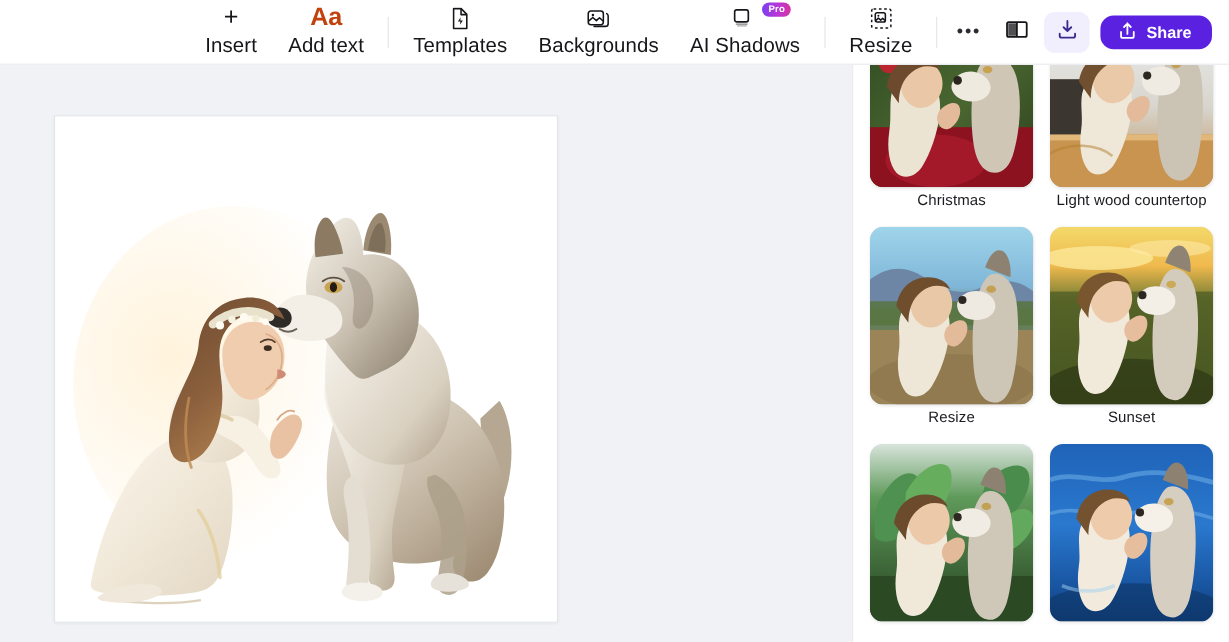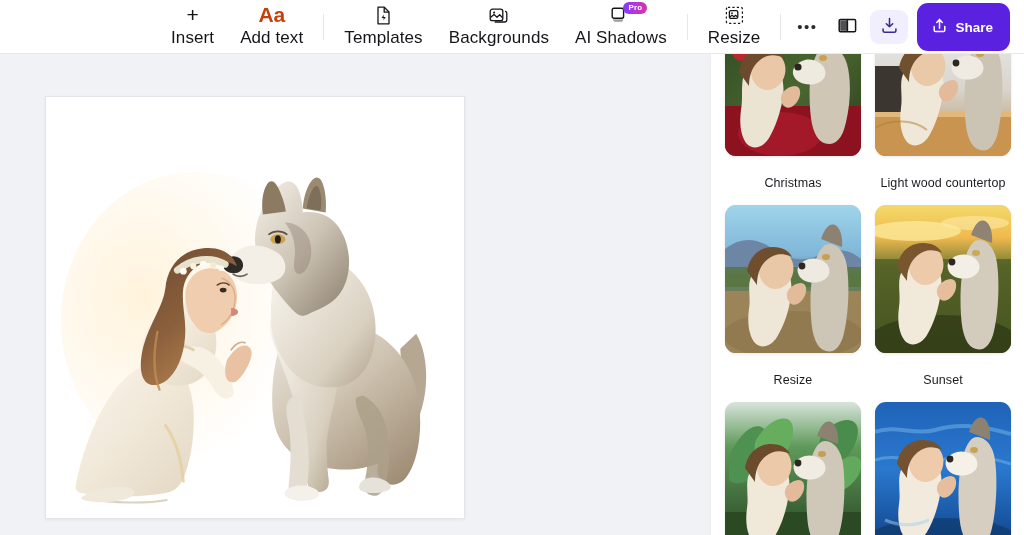--- a/index.html
+++ b/index.html
@@ -35,21 +35,21 @@
   }
   .tool .ic { height: 19px; display: flex; align-items: center; justify-content: center; position: relative; }
   .tool .lbl { font-size: 17px; letter-spacing: .1px; color: #16161a; white-space: nowrap; }
   .tb-divider { width: 1px; height: 26px; background: #e6e7eb; margin: 0 7px; }
 
   .plus-ic { font-size: 21px; line-height: 18px; font-weight: 400; color: #16161a; }
   .aa-ic { font-size: 21px; font-weight: 700; letter-spacing: -.2px; color: #c2410c; }
 
   .pro-badge {
     position: absolute;
-    left: 12px; top: -4px;
+    left: 24px; top: -4px;
     background: linear-gradient(95deg, #7b3ff2 0%, #b836d8 55%, #d9339f 100%);
     color: #fff;
     font-size: 8px;
     font-weight: 700;
     padding: 2px 5px 2.5px 5px;
     border-radius: 7px;
     letter-spacing: .2px;
     line-height: 1;
   }
 
@@ -66,21 +66,21 @@
     cursor: pointer;
     background: transparent;
   }
   .icon-btn.tinted { background: #f1eefe; width: 38px; height: 34px; }
   .dots { letter-spacing: 1.5px; font-size: 15px; color: #2b2b30; line-height: 8px; }
   .share-btn {
     display: flex; align-items: center; gap: 7px;
     background: #5b21e0;
     color: #fff;
     border-radius: 11px;
-    height: 48px;
+    height: 28px;
     padding: 0 17px 0 14px;
     font-size: 13.5px;
     font-weight: 700;
     cursor: pointer;
     margin-left: 3px;
   }
 
   
   .body-row { flex: 1; display: flex; min-height: 0; position: relative; }
 
@@ -127,21 +127,21 @@
     border-radius: 11px;
     overflow: hidden;
     position: relative;
     box-shadow: 0 1px 3px rgba(16,18,35,.10);
     background: #ddd;
   }
   .thumb svg { display: block; width: 100%; height: 100%; }
   .thumb-label {
     font-size: 12.5px;
     color: #1b1b20;
-    padding: 20px 0 9px 0;
+    padding: 4px 0 9px 0;
     text-align: center;
     white-space: nowrap;
     letter-spacing: .1px;
   }
 </style>
 </head>
 <body>
 
 <div id="app">
 

